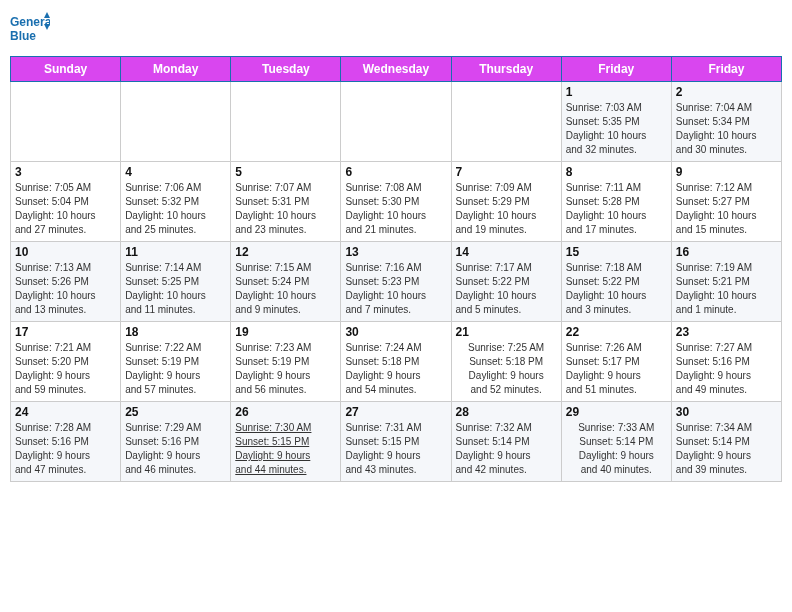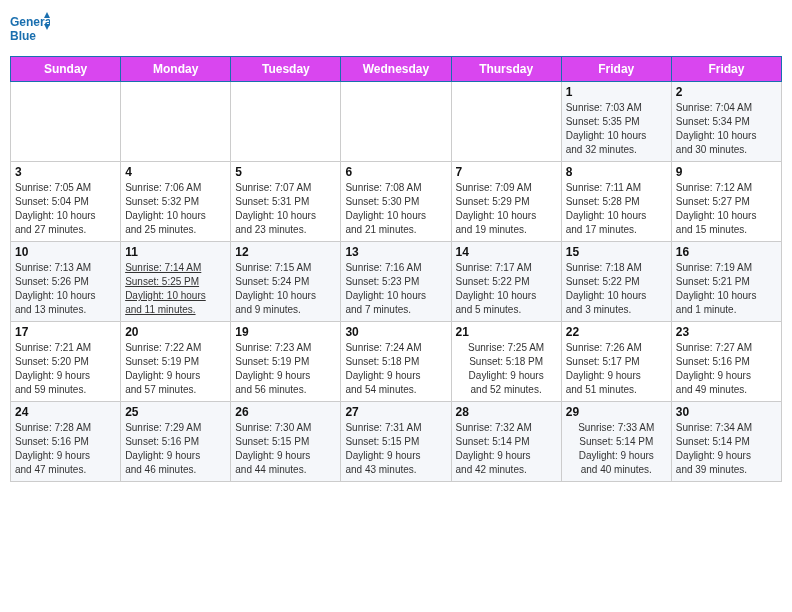--- a/index.html
+++ b/index.html
@@ -182,21 +182,21 @@
       <tr>
         <td>
           <span class="day-num">10</span>
           <div class="day-info" style="white-space: pre-line;">Sunrise: 7:13 AM
 Sunset: 5:26 PM
 Daylight: 10 hours
 and 13 minutes.</div>
         </td>
         <td>
           <span class="day-num">11</span>
-          <div class="day-info" style="white-space: pre-line; text-decoration: underline;">Sunrise: 7:14 AM
+          <div class="day-info" style="white-space: pre-line;">Sunrise: 7:14 AM
 Sunset: 5:25 PM
 Daylight: 10 hours
 and 11 minutes.</div>
         </td>
         <td>
           <span class="day-num">12</span>
           <div class="day-info" style="white-space: pre-line;">Sunrise: 7:15 AM
 Sunset: 5:24 PM
 Daylight: 10 hours
 and 9 minutes.</div>
@@ -232,21 +232,21 @@
       </tr>
       <tr>
         <td>
           <span class="day-num">17</span>
           <div class="day-info" style="white-space: pre-line;">Sunrise: 7:21 AM
 Sunset: 5:20 PM
 Daylight: 9 hours
 and 59 minutes.</div>
         </td>
         <td>
-          <span class="day-num">20</span>
+          <span class="day-num">18</span>
           <div class="day-info" style="white-space: pre-line;">Sunrise: 7:22 AM
 Sunset: 5:19 PM
 Daylight: 9 hours
 and 57 minutes.</div>
         </td>
         <td>
           <span class="day-num">19</span>
           <div class="day-info" style="white-space: pre-line;">Sunrise: 7:23 AM
 Sunset: 5:19 PM
 Daylight: 9 hours
@@ -291,21 +291,21 @@
         </td>
         <td>
           <span class="day-num">25</span>
           <div class="day-info" style="white-space: pre-line;">Sunrise: 7:29 AM
 Sunset: 5:16 PM
 Daylight: 9 hours
 and 46 minutes.</div>
         </td>
         <td>
           <span class="day-num">26</span>
-          <div class="day-info" style="white-space: pre-line;">Sunrise: 7:30 AM
+          <div class="day-info" style="white-space: pre-line; text-decoration: underline;">Sunrise: 7:30 AM
 Sunset: 5:15 PM
 Daylight: 9 hours
 and 44 minutes.</div>
         </td>
         <td>
           <span class="day-num">27</span>
           <div class="day-info" style="white-space: pre-line;">Sunrise: 7:31 AM
 Sunset: 5:15 PM
 Daylight: 9 hours
 and 43 minutes.</div>

